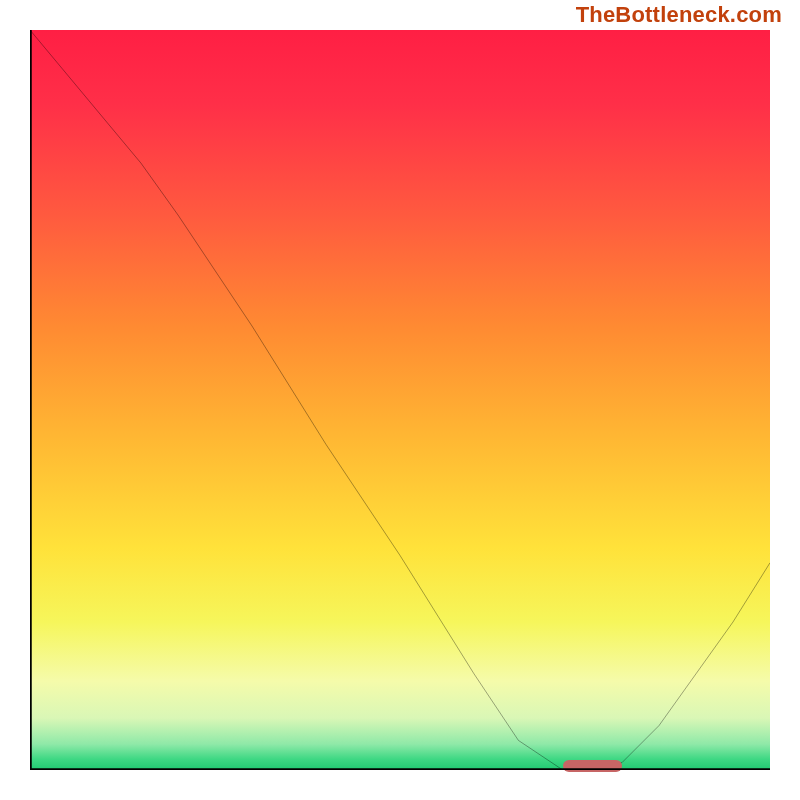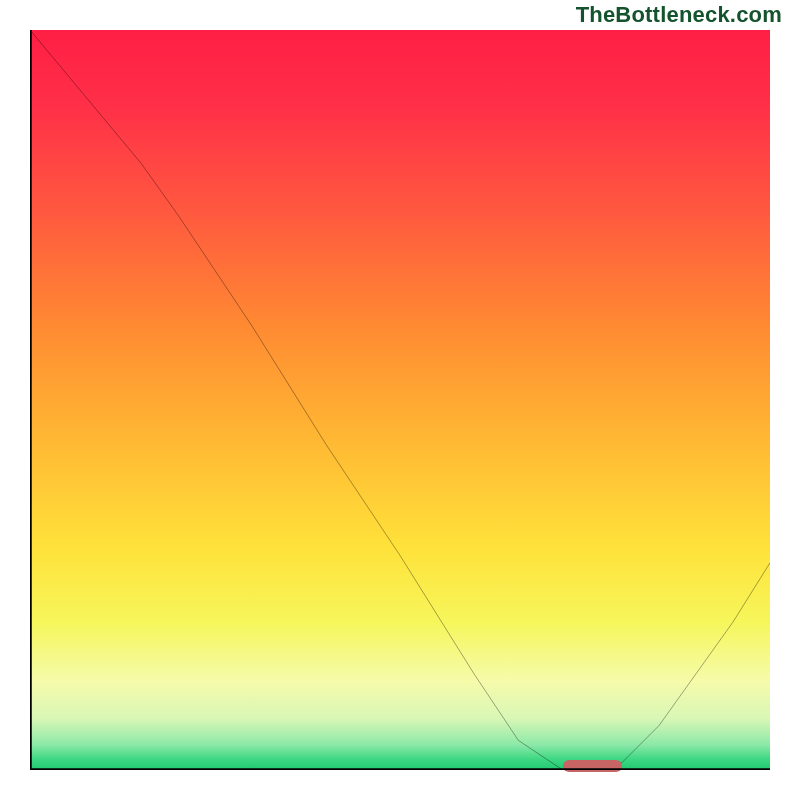--- a/index.html
+++ b/index.html
@@ -14,21 +14,21 @@
     position: relative;
     width: 800px;
     height: 800px;
   }
   .watermark {
     position: absolute;
     top: 2px;
     right: 18px;
     font-size: 22px;
     font-weight: 600;
-    color: #14532d;
+    color: #c2410c;
     letter-spacing: 0.2px;
   }
   .plot-area {
     position: absolute;
     left: 30px;
     top: 30px;
     width: 740px;
     height: 740px;
     background: #ffffff;
     box-sizing: border-box;

